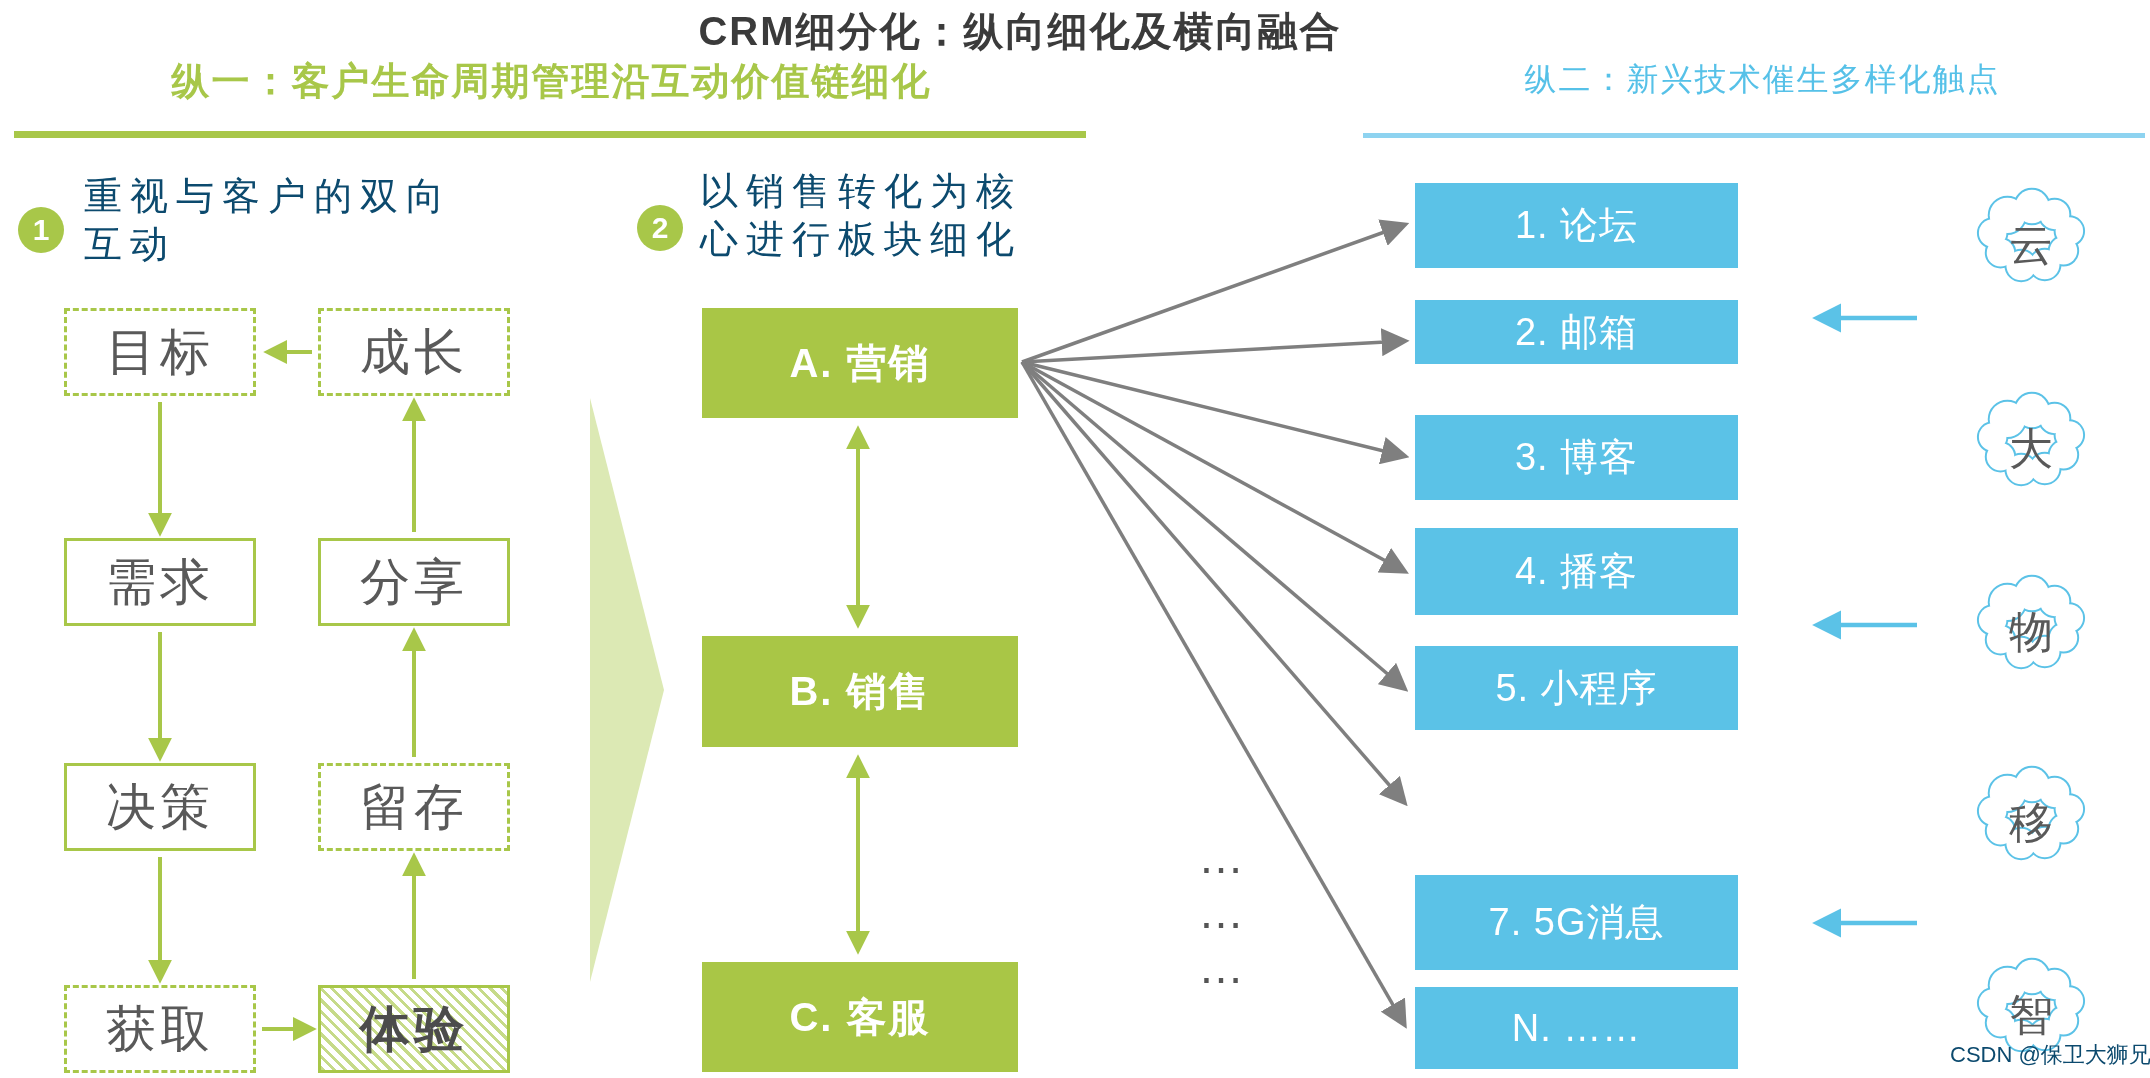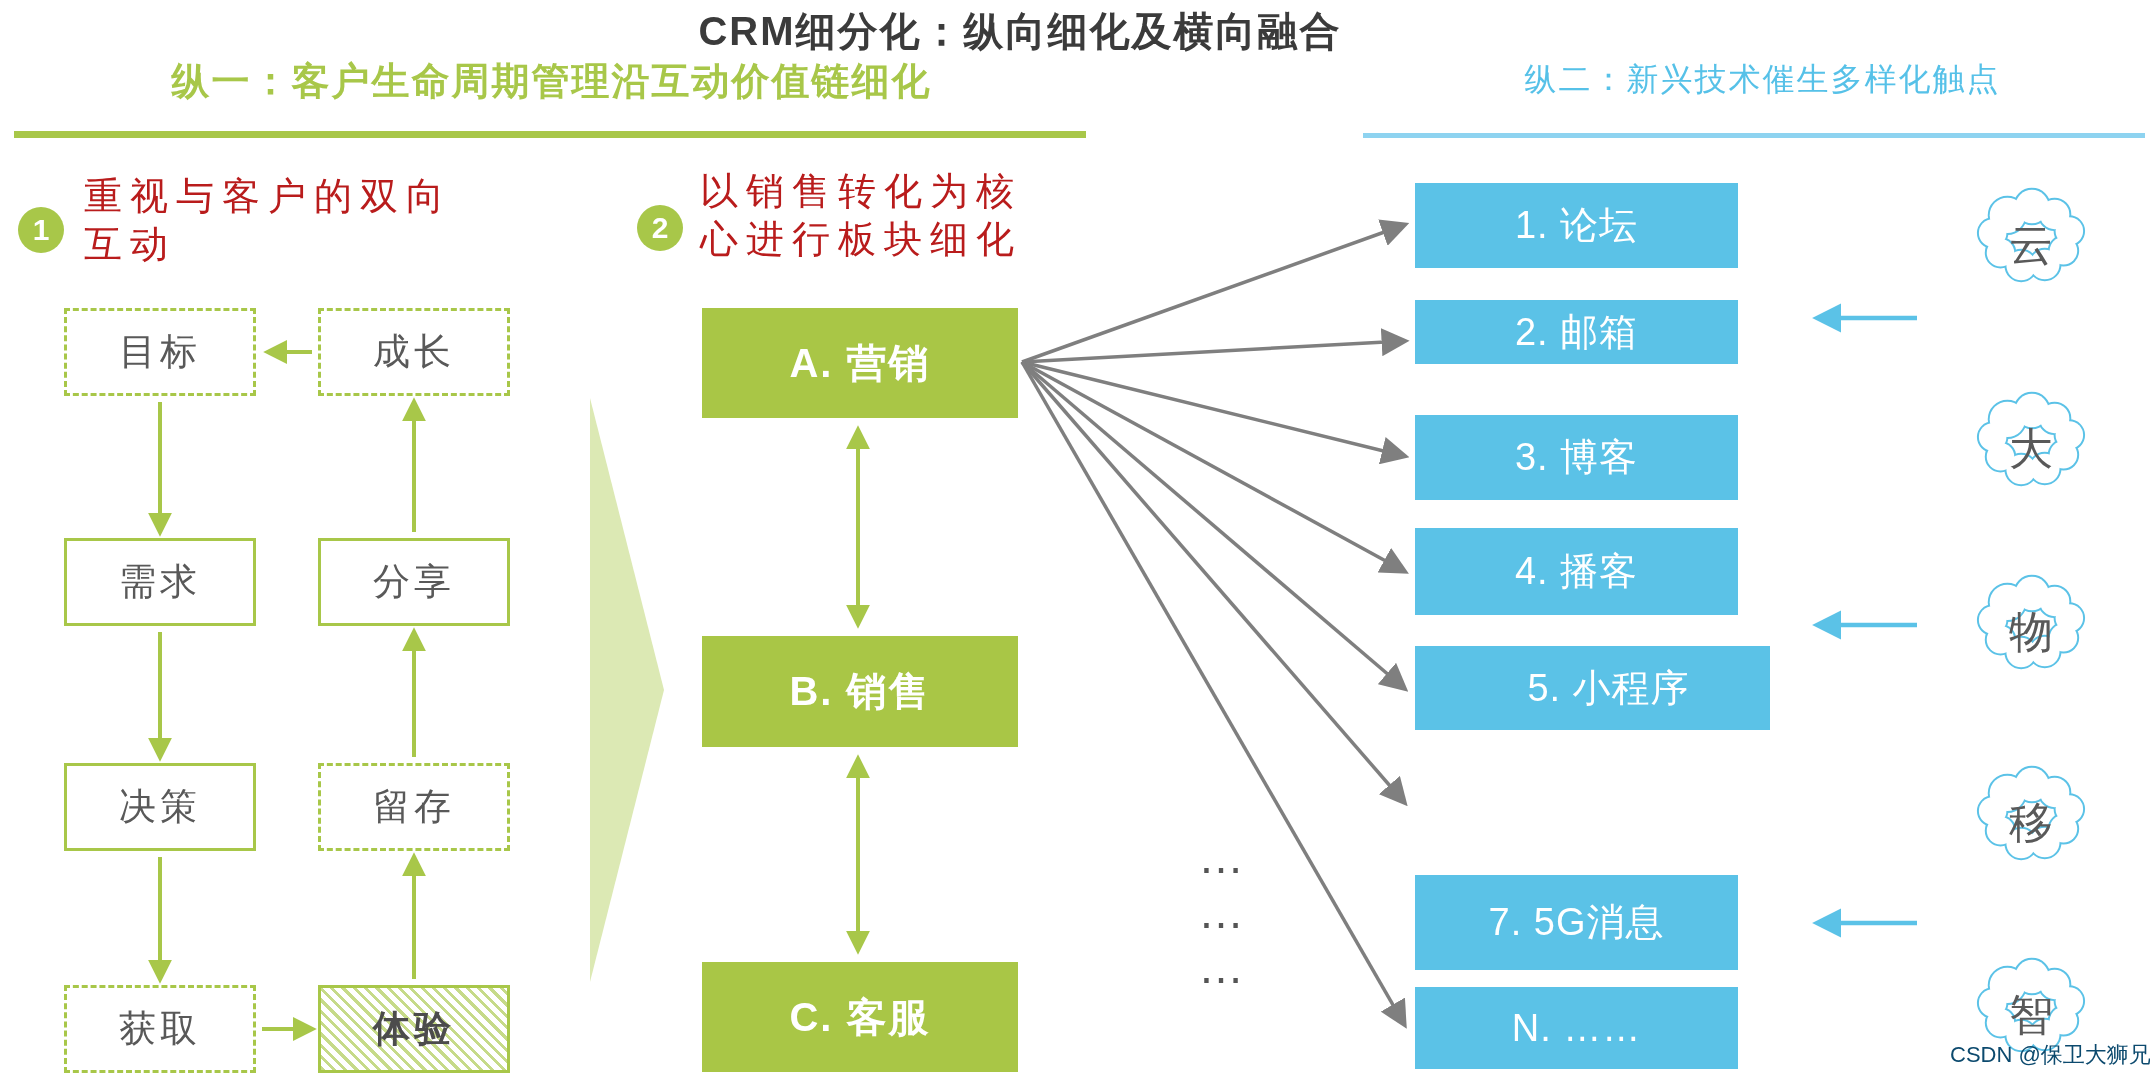--- a/index.html
+++ b/index.html
@@ -8,24 +8,24 @@
   .abs{position:absolute;}
   
   .title{left:0;top:4px;width:2040px;text-align:center;font-size:40px;font-weight:bold;color:#3b3b3b;letter-spacing:2px;}
   .h-green{left:14px;top:56px;width:1075px;text-align:center;font-size:38px;font-weight:bold;color:#a8c749;letter-spacing:2px;}
   .h-blue{left:1385px;top:58px;width:755px;text-align:center;font-size:32px;font-weight:normal;color:#56c1e8;letter-spacing:2px;}
   .ul-green{left:14px;top:131px;width:1072px;height:7px;background:#a8c749;}
   .ul-blue{left:1363px;top:133px;width:782px;height:5px;background:#8ed3f0;}
   
   .badge{width:46px;height:46px;border-radius:50%;background:#a8c749;color:#fff;font-size:30px;font-weight:bold;
          display:flex;align-items:center;justify-content:center;}
-  .step-text{font-size:38px;letter-spacing:8px;color:#b91c1c;line-height:1.25;}
+  .step-text{font-size:38px;letter-spacing:8px;color:#0c4a6e;line-height:1.25;}
   
   .flow-box{width:192px;height:88px;display:flex;align-items:center;justify-content:center;
-            font-size:37px;letter-spacing:4px;color:#595959;background:#fff;box-sizing:border-box;z-index:2;}
+            font-size:50px;letter-spacing:4px;color:#595959;background:#fff;box-sizing:border-box;z-index:2;}
   .fb-solid{border:3px solid #a8c749;}
   .fb-dashed{border:3px dashed #a8c749;}
   .fb-hatched{border:3px solid #a8c749;font-weight:bold;color:#4c4c4c;
      background:repeating-linear-gradient(45deg,rgba(168,199,73,.65) 0 3px,rgba(255,255,255,0) 3px 8px);}
   
   .module-box{left:702px;width:316px;background:#a9c646;color:#fff;font-size:40px;font-weight:bold;letter-spacing:2px;
               display:flex;align-items:center;justify-content:center;z-index:2;}
   
   .fusion{left:1150px;top:388px;width:148px;height:140px;border:3px dashed #7f7f7f;box-sizing:border-box;
           display:flex;align-items:center;justify-content:center;z-index:5;}
@@ -108,21 +108,21 @@
 
 
   <div class="abs dots" style="left:1198px;top:834px;">…</div>
   <div class="abs dots" style="left:1198px;top:889px;">…</div>
   <div class="abs dots" style="left:1198px;top:944px;">…</div>
 
   <div class="abs blue-box" style="top:183px;height:85px;">1. 论坛</div>
   <div class="abs blue-box" style="top:300px;height:64px;">2. 邮箱</div>
   <div class="abs blue-box" style="top:415px;height:85px;">3. 博客</div>
   <div class="abs blue-box" style="top:528px;height:87px;">4. 播客</div>
-  <div class="abs blue-box" style="top:646px;height:84px;padding-left:32px;">5. 小程序</div>
+  <div class="abs blue-box" style="top:646px;height:84px;">5. 小程序</div>
   <div class="abs blue-box" style="top:875px;height:95px;">7. 5G消息</div>
   <div class="abs blue-box" style="top:987px;height:82px;">N. ……</div>
 
   <div class="abs cloud" style="left:1972px;top:178px;">
     <svg>
         <use href="#cloud-sym"></use>
       </svg>
     <span class="cloud-char">云</span>
   </div>
   <div class="abs cloud" style="left:1972px;top:382px;">

